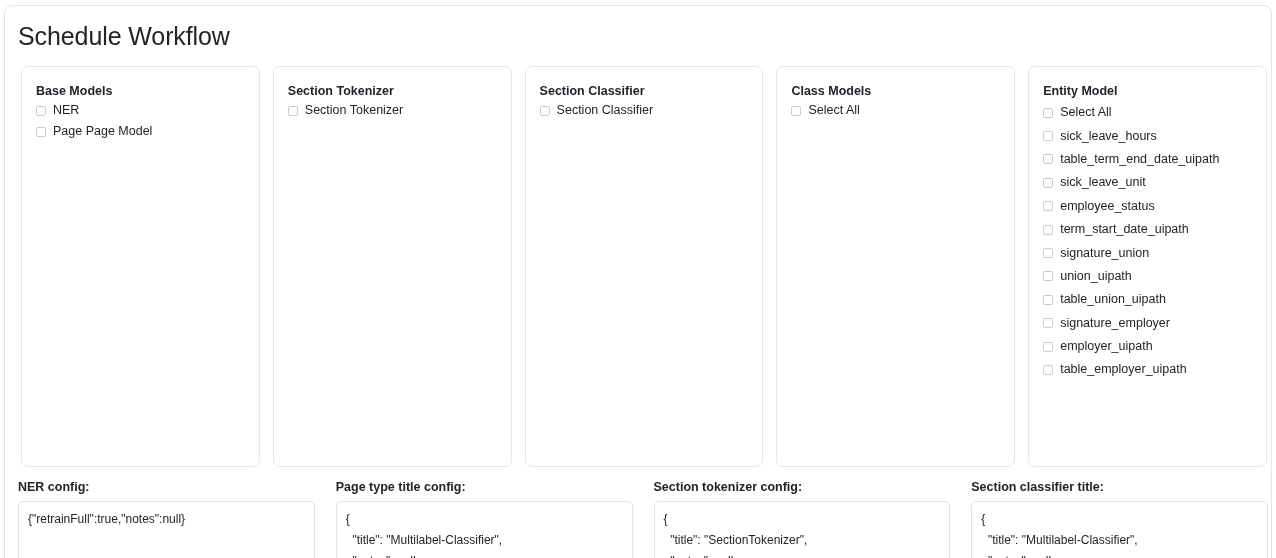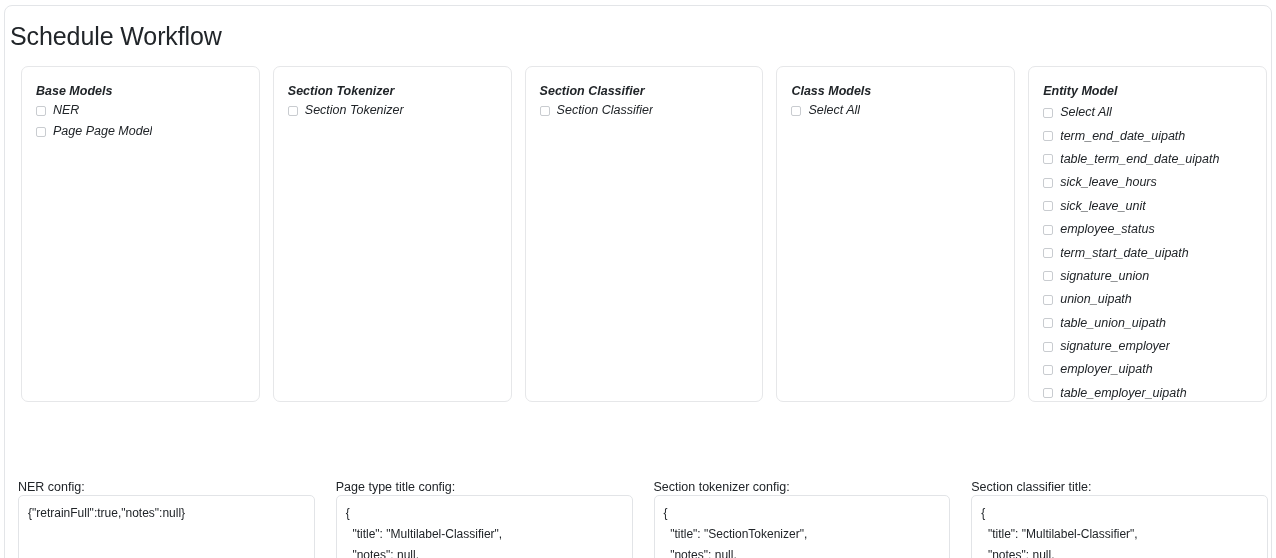--- a/index.html
+++ b/index.html
@@ -23,38 +23,37 @@
     left: 4px;
     top: 5px;
     width: 1268px;
     height: 620px;
     border: 1px solid #e3e5e8;
     border-radius: 8px;
     background: #ffffff;
   }
   .page-title {
     position: absolute;
-    left: 10px;
+    left: 18px;
     top: 21px;
     font-size: 25px;
     font-weight: 400;
     letter-spacing: -0.1px;
     color: #212529;
     line-height: 30px;
   }
   
   .cards-row {
     position: absolute;
     left: 21px;
     top: 66px;
     width: 1246px;
-    height: 336px;
+    height: 401px;
     display: flex;
     gap: 13px;
-    font-style: italic;
   }
   .card {
     flex: 1 1 0;
     min-width: 0;
     background: #ffffff;
     border: 1px solid #e6e7e9;
     border-radius: 7px;
     padding: 16px 14px 12px 14px;
     overflow: hidden;
   }
@@ -100,24 +99,24 @@
     width: 1250px;
     display: flex;
     gap: 21px;
   }
   .config-col {
     flex: 1 1 0;
     min-width: 0;
   }
   .config-label {
     font-size: 12.5px;
-    font-weight: normal;
+    font-weight: bold;
     color: #212529;
     line-height: 16px;
-    margin-bottom: 0;
+    margin-bottom: 6px;
     white-space: nowrap;
   }
   .config-box {
     width: 100%;
     height: 120px;
     border: 1px solid #e2e4e7;
     border-radius: 5px;
     background: #ffffff;
     padding: 7px 9px;
     font-family: "Liberation Sans", sans-serif;
@@ -186,29 +185,25 @@
 
     <div class="card">
       <div class="card-title">Entity Model</div>
       <div class="entity-list" id="entity-list">
           <label class="chk-row tight">
             <span class="chk-box"></span>
             <span class="chk-label">Select All</span>
           </label>
           <label class="chk-row">
             <span class="chk-box"></span>
-            <span class="chk-label">term_end_date_uipath</span>
+            <span class="chk-label">sick_leave_hours</span>
           </label>
           <label class="chk-row">
             <span class="chk-box"></span>
             <span class="chk-label">table_term_end_date_uipath</span>
-          </label>
-          <label class="chk-row">
-            <span class="chk-box"></span>
-            <span class="chk-label">sick_leave_hours</span>
           </label>
           <label class="chk-row">
             <span class="chk-box"></span>
             <span class="chk-label">sick_leave_unit</span>
           </label>
           <label class="chk-row">
             <span class="chk-box"></span>
             <span class="chk-label">employee_status</span>
           </label>
           <label class="chk-row">

